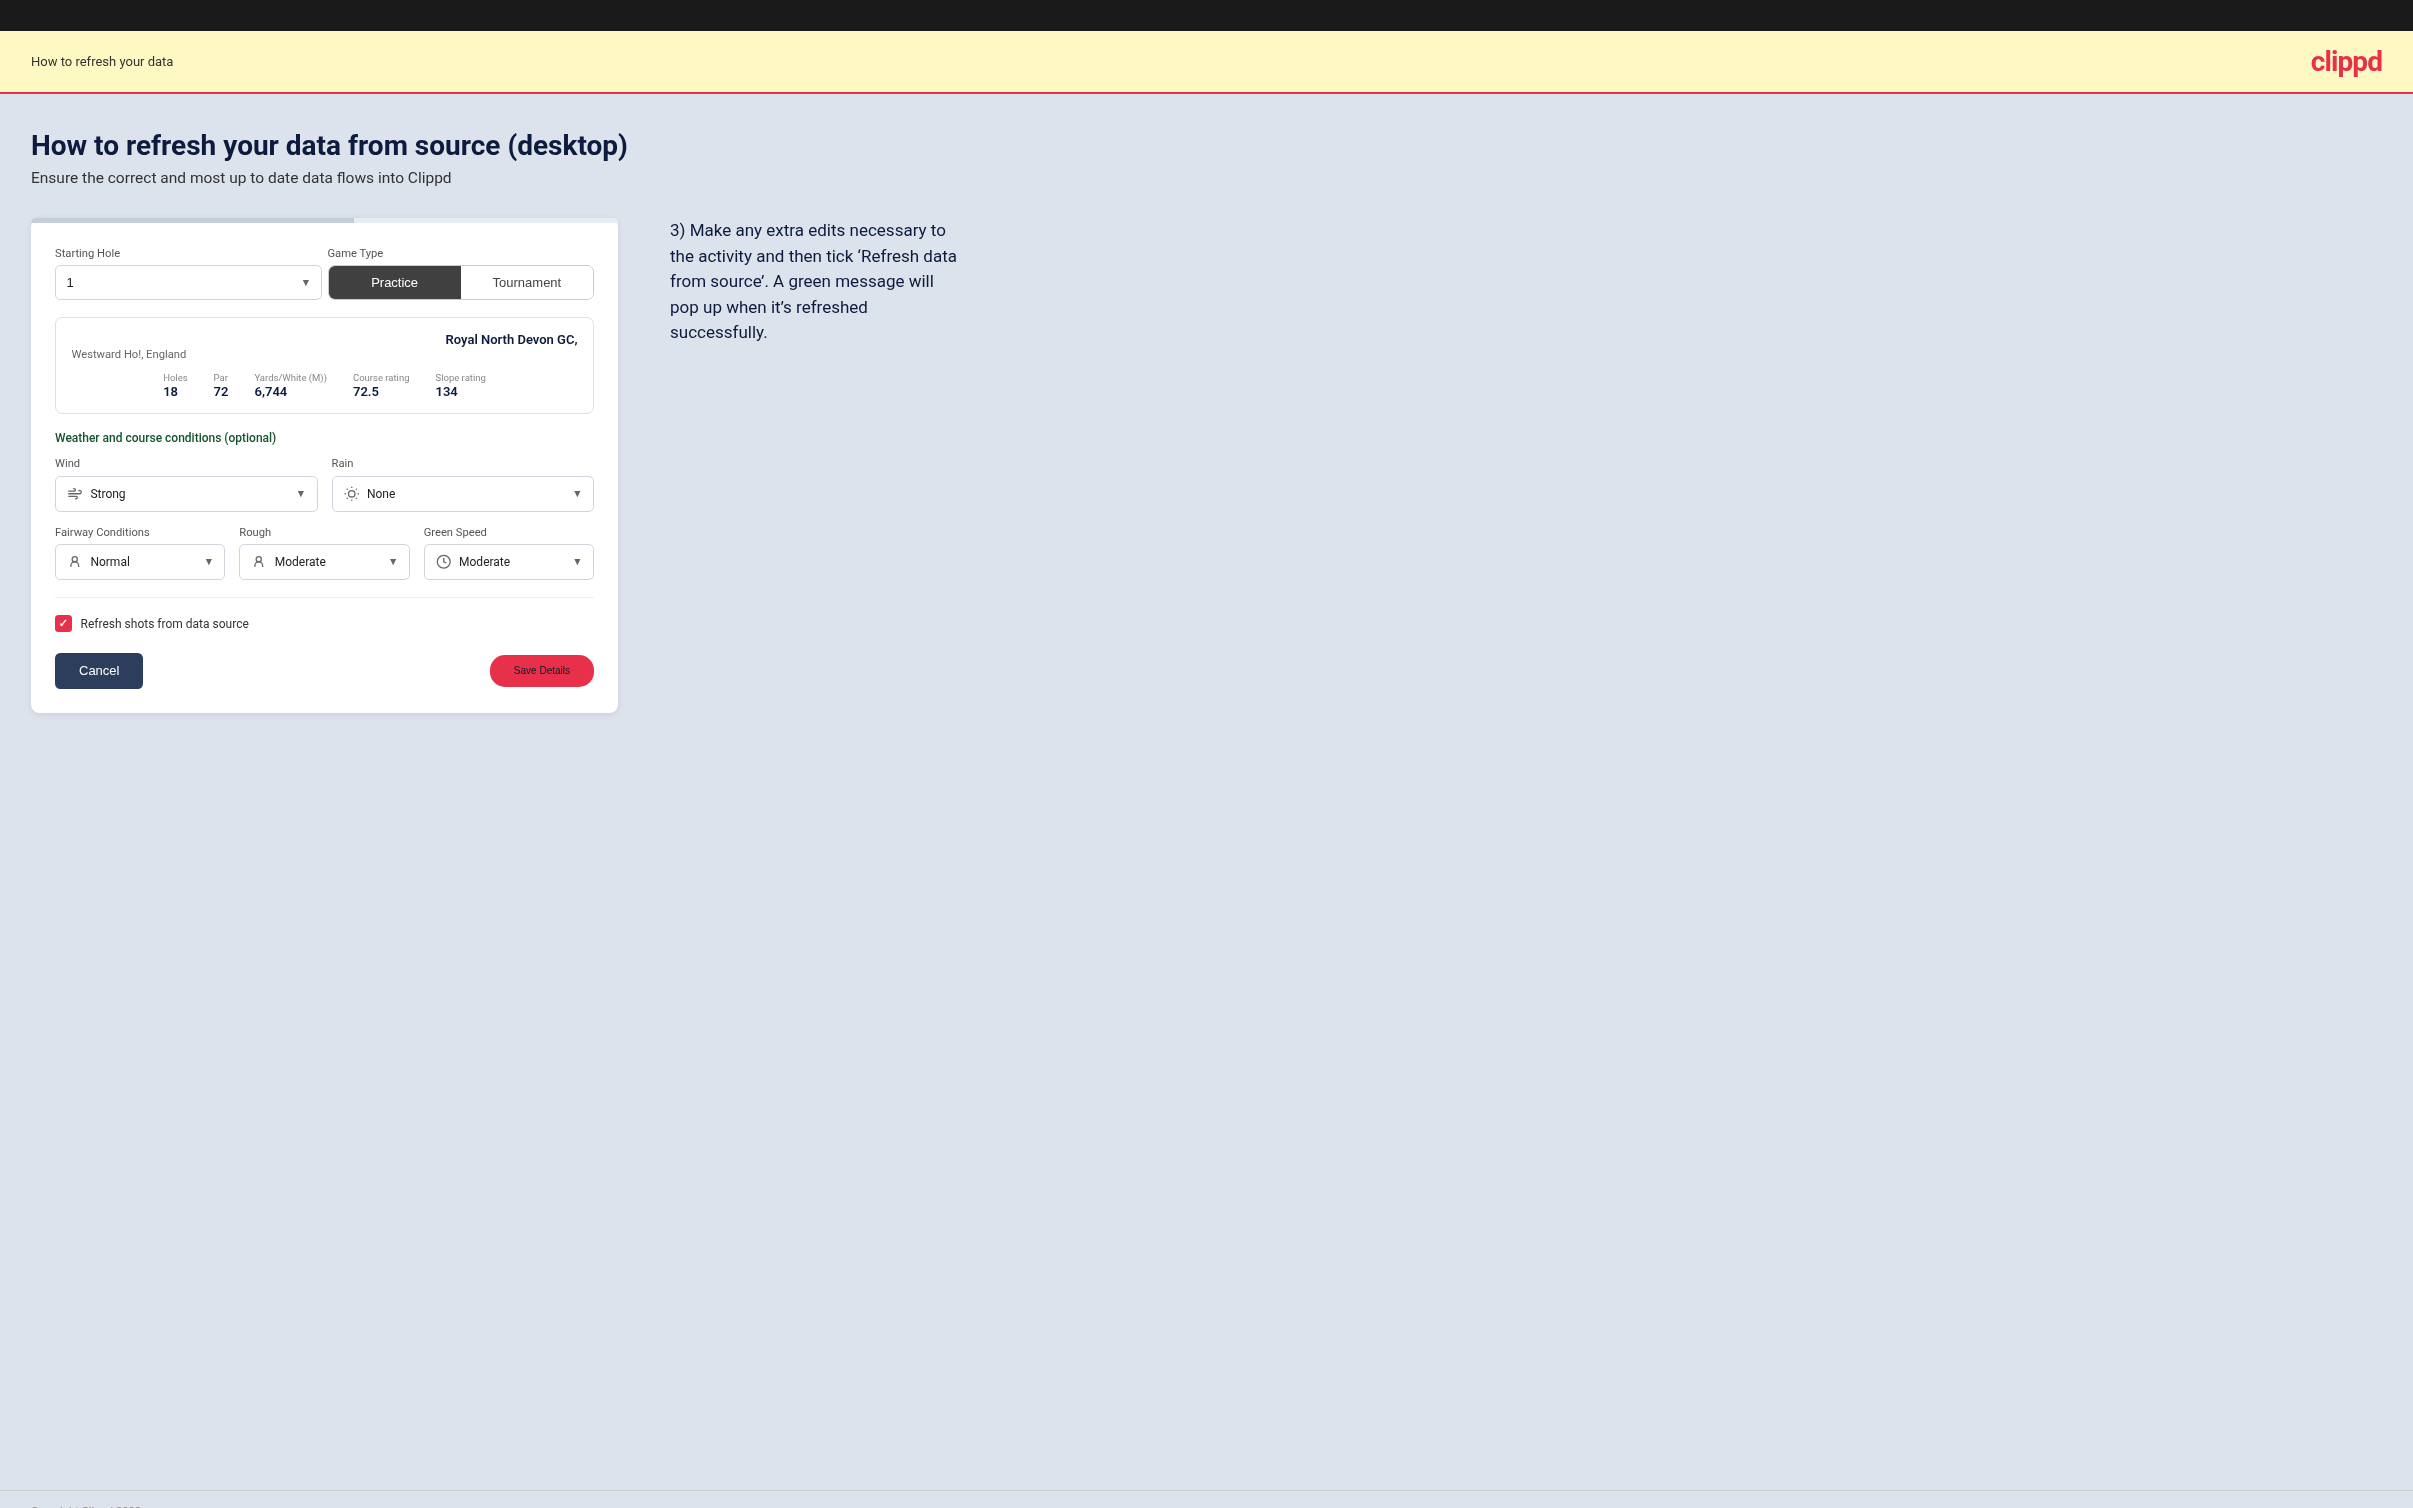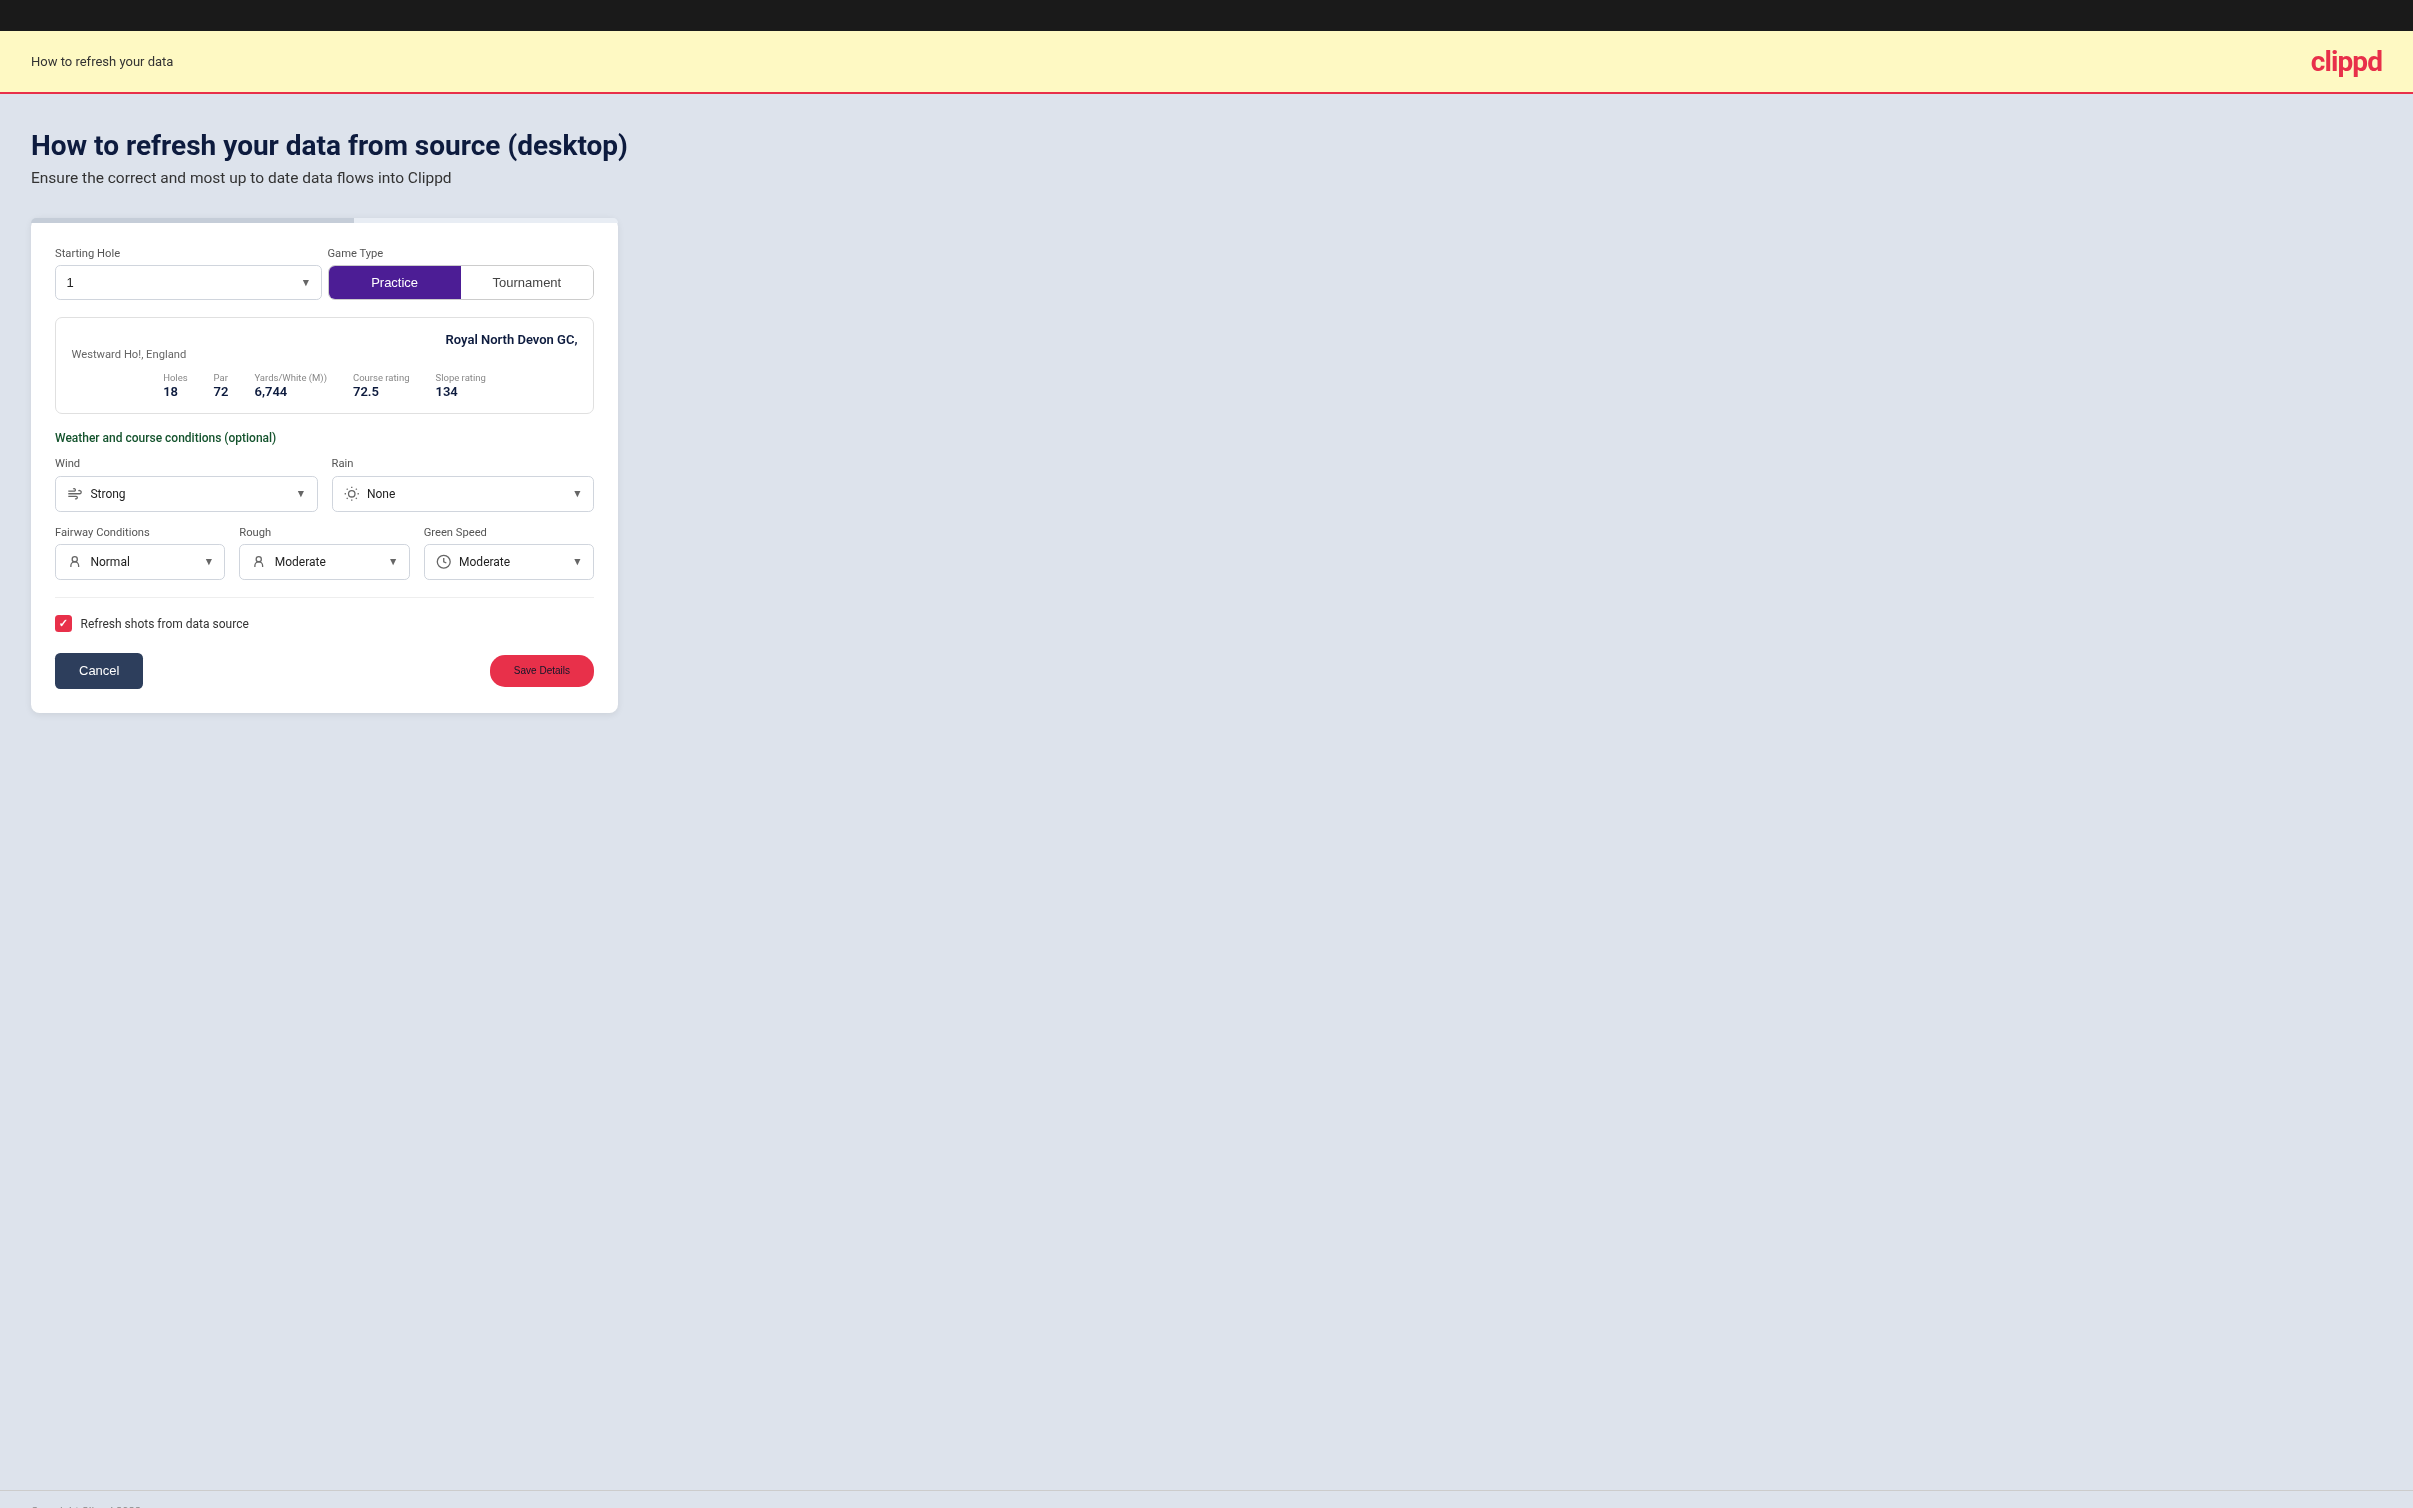--- a/index.html
+++ b/index.html
@@ -146,21 +146,21 @@
       padding: 8.6px 0;
       font-size: 13px;
       font-weight: 500;
       border: none;
       cursor: pointer;
       background: #fff;
       color: #444;
     }
 
     .game-type-btn.active {
-      background: #4c1d95;
+      background: #404040;
       color: #fff;
     }
 
     .course-card {
       border: 1.3px solid #e0e0e0;
       border-radius: 7px;
       padding: 14px 15.5px;
       margin-bottom: 17px;
     }
 
@@ -491,19 +491,22 @@
         </div>
         <span class="checkbox-label">Refresh shots from data source</span>
       </div>
 
       <div class="form-actions">
         <button class="btn-cancel">Cancel</button>
         <button class="btn-save">Save Details</button>
       </div>
     </div>
 
+    <div class="info-panel">
+      <p class="info-text">3) Make any extra edits necessary to the activity and then tick ‘Refresh data from source’. A green message will pop up when it’s refreshed successfully.</p>
+    </div>
   </div>
 </div>
 
 <div class="footer">
   <span>Copyright Clippd 2022</span>
 </div>
 
 
 </body></html>

